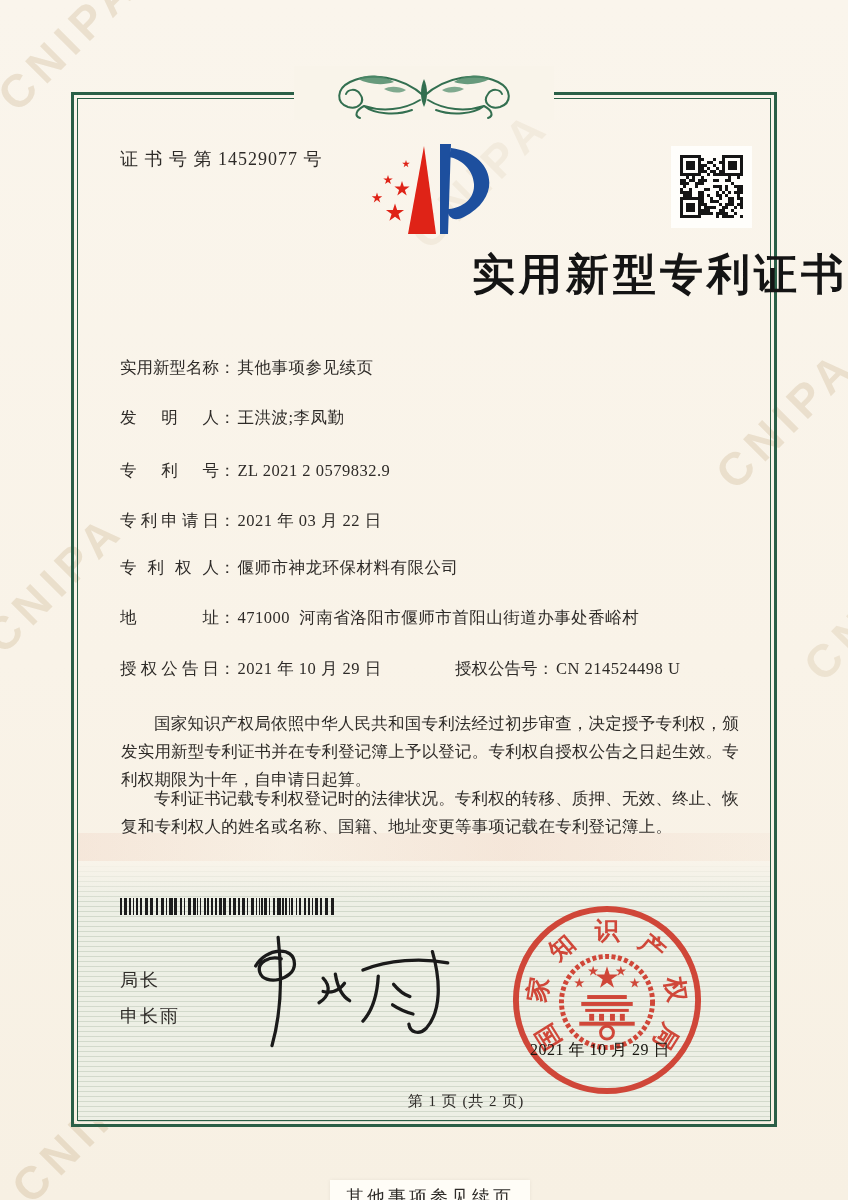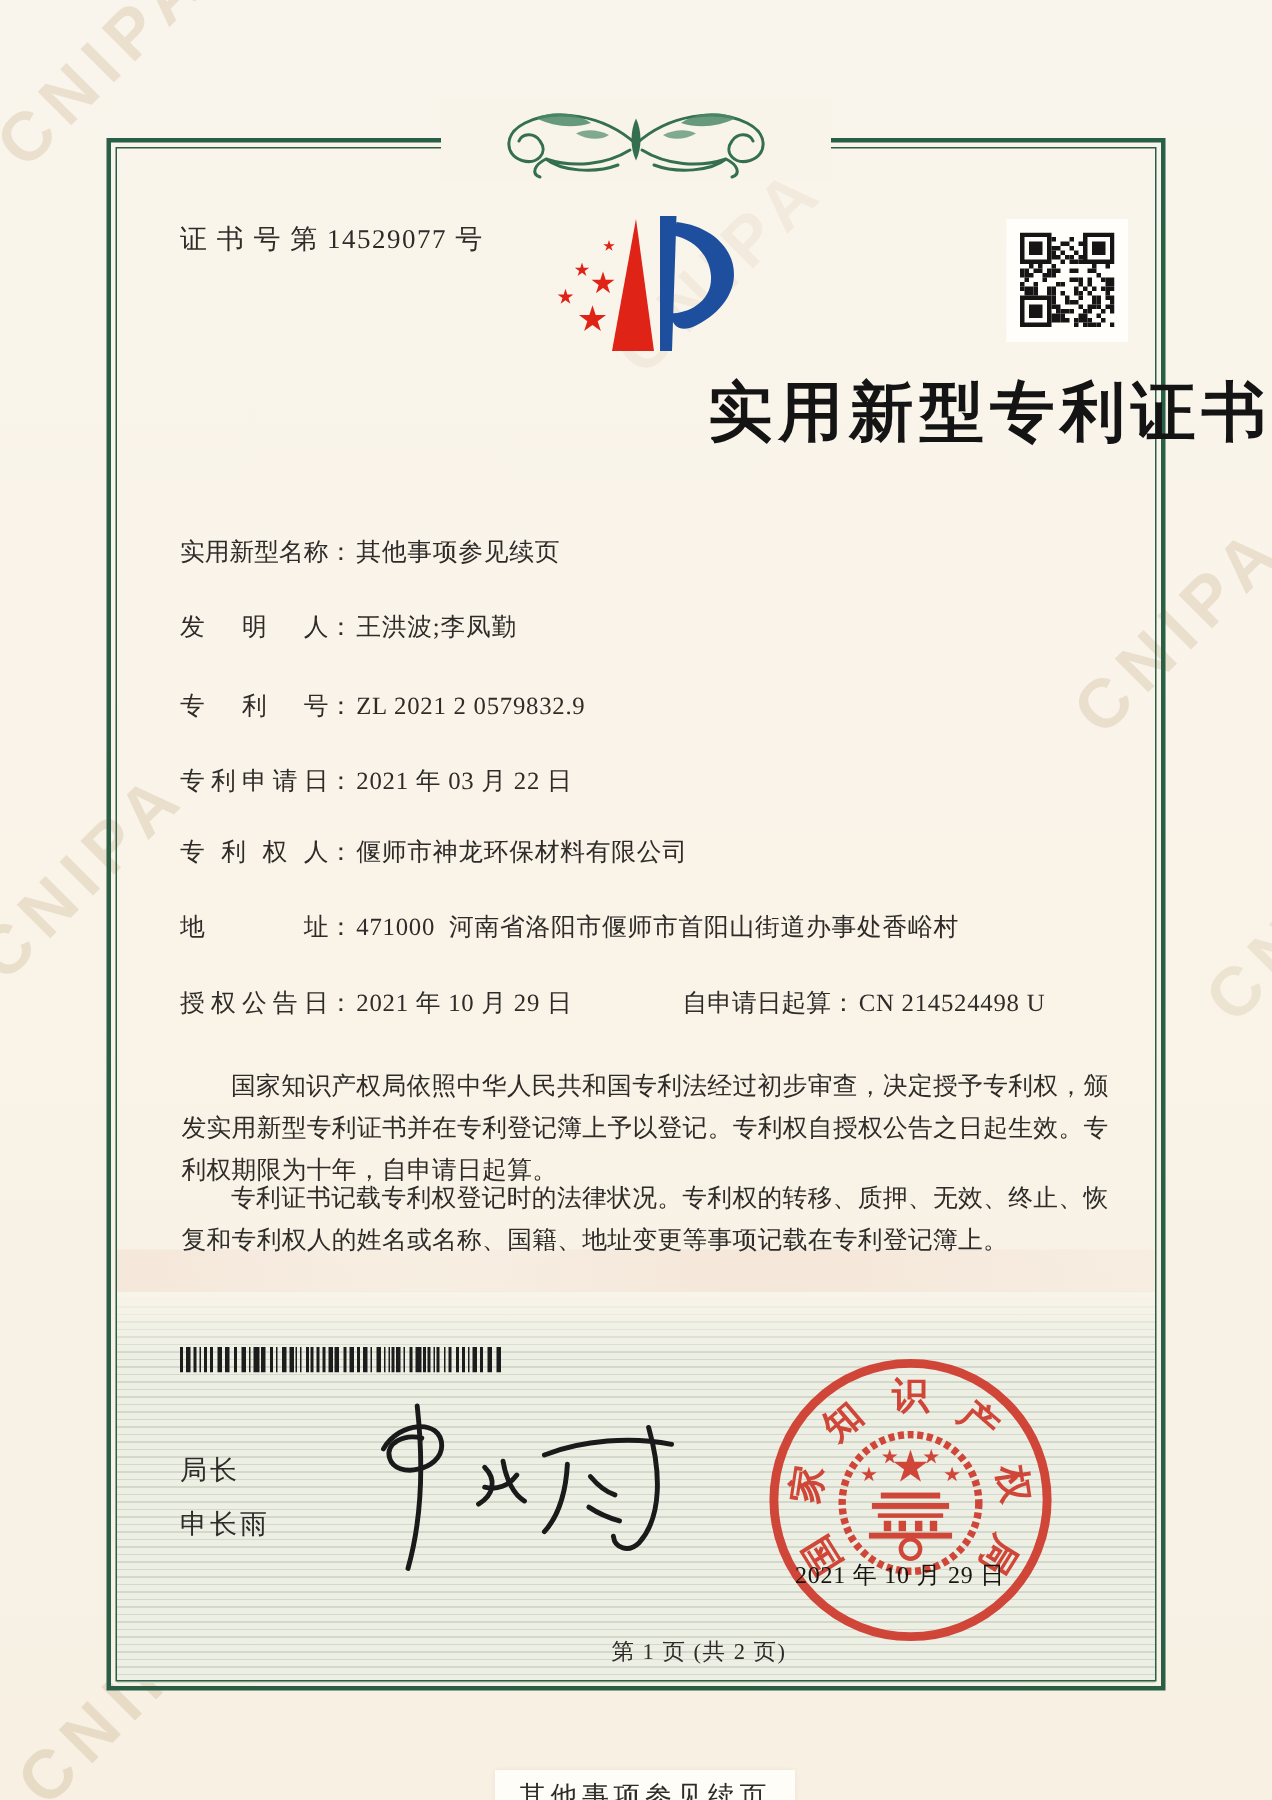--- a/index.html
+++ b/index.html
@@ -273,21 +273,21 @@
 </div>
 <div class="frow" style="top:556px">
   <span class="flabel">专利权人</span><span class="fcolon">：</span><span class="fval">偃师市神龙环保材料有限公司</span>
 </div>
 <div class="frow" style="top:606px">
   <span class="flabel">地址</span><span class="fcolon">：</span><span class="fval">471000  河南省洛阳市偃师市首阳山街道办事处香峪村</span>
 </div>
 <div class="frow" style="top:657px">
   <span class="flabel">授权公告日</span><span class="fcolon">：</span><span class="fval">2021 年 10 月 29 日</span>
   <span class="grantcol">
-    <span>自申请日起算</span><span>：</span><span class="fval">CN 214524498 U</span>
+    <span>授权公告号</span><span>：</span><span class="fval">CN 214524498 U</span>
   </span>
 </div>
 
 <p class="para" style="top:694px">国家知识产权局依照中华人民共和国专利法经过初步审查，决定授予专利权，颁发实用新型专利证书并在专利登记簿上予以登记。专利权自授权公告之日起生效。专利权期限为十年，自申请日起算。</p>
 <p class="para" style="top:769px">专利证书记载专利权登记时的法律状况。专利权的转移、质押、无效、终止、恢复和专利权人的姓名或名称、国籍、地址变更等事项记载在专利登记簿上。</p>
 
 <svg class="barcode" id="barcode-svg" width="218" height="17" viewBox="0 0 218 17">
     <rect x="0" y="0" width="2" height="17" fill="#1c1c1c"></rect>
     <rect x="4" y="0" width="3" height="17" fill="#1c1c1c"></rect>
     <rect x="9" y="0" width="2" height="17" fill="#1c1c1c"></rect>

